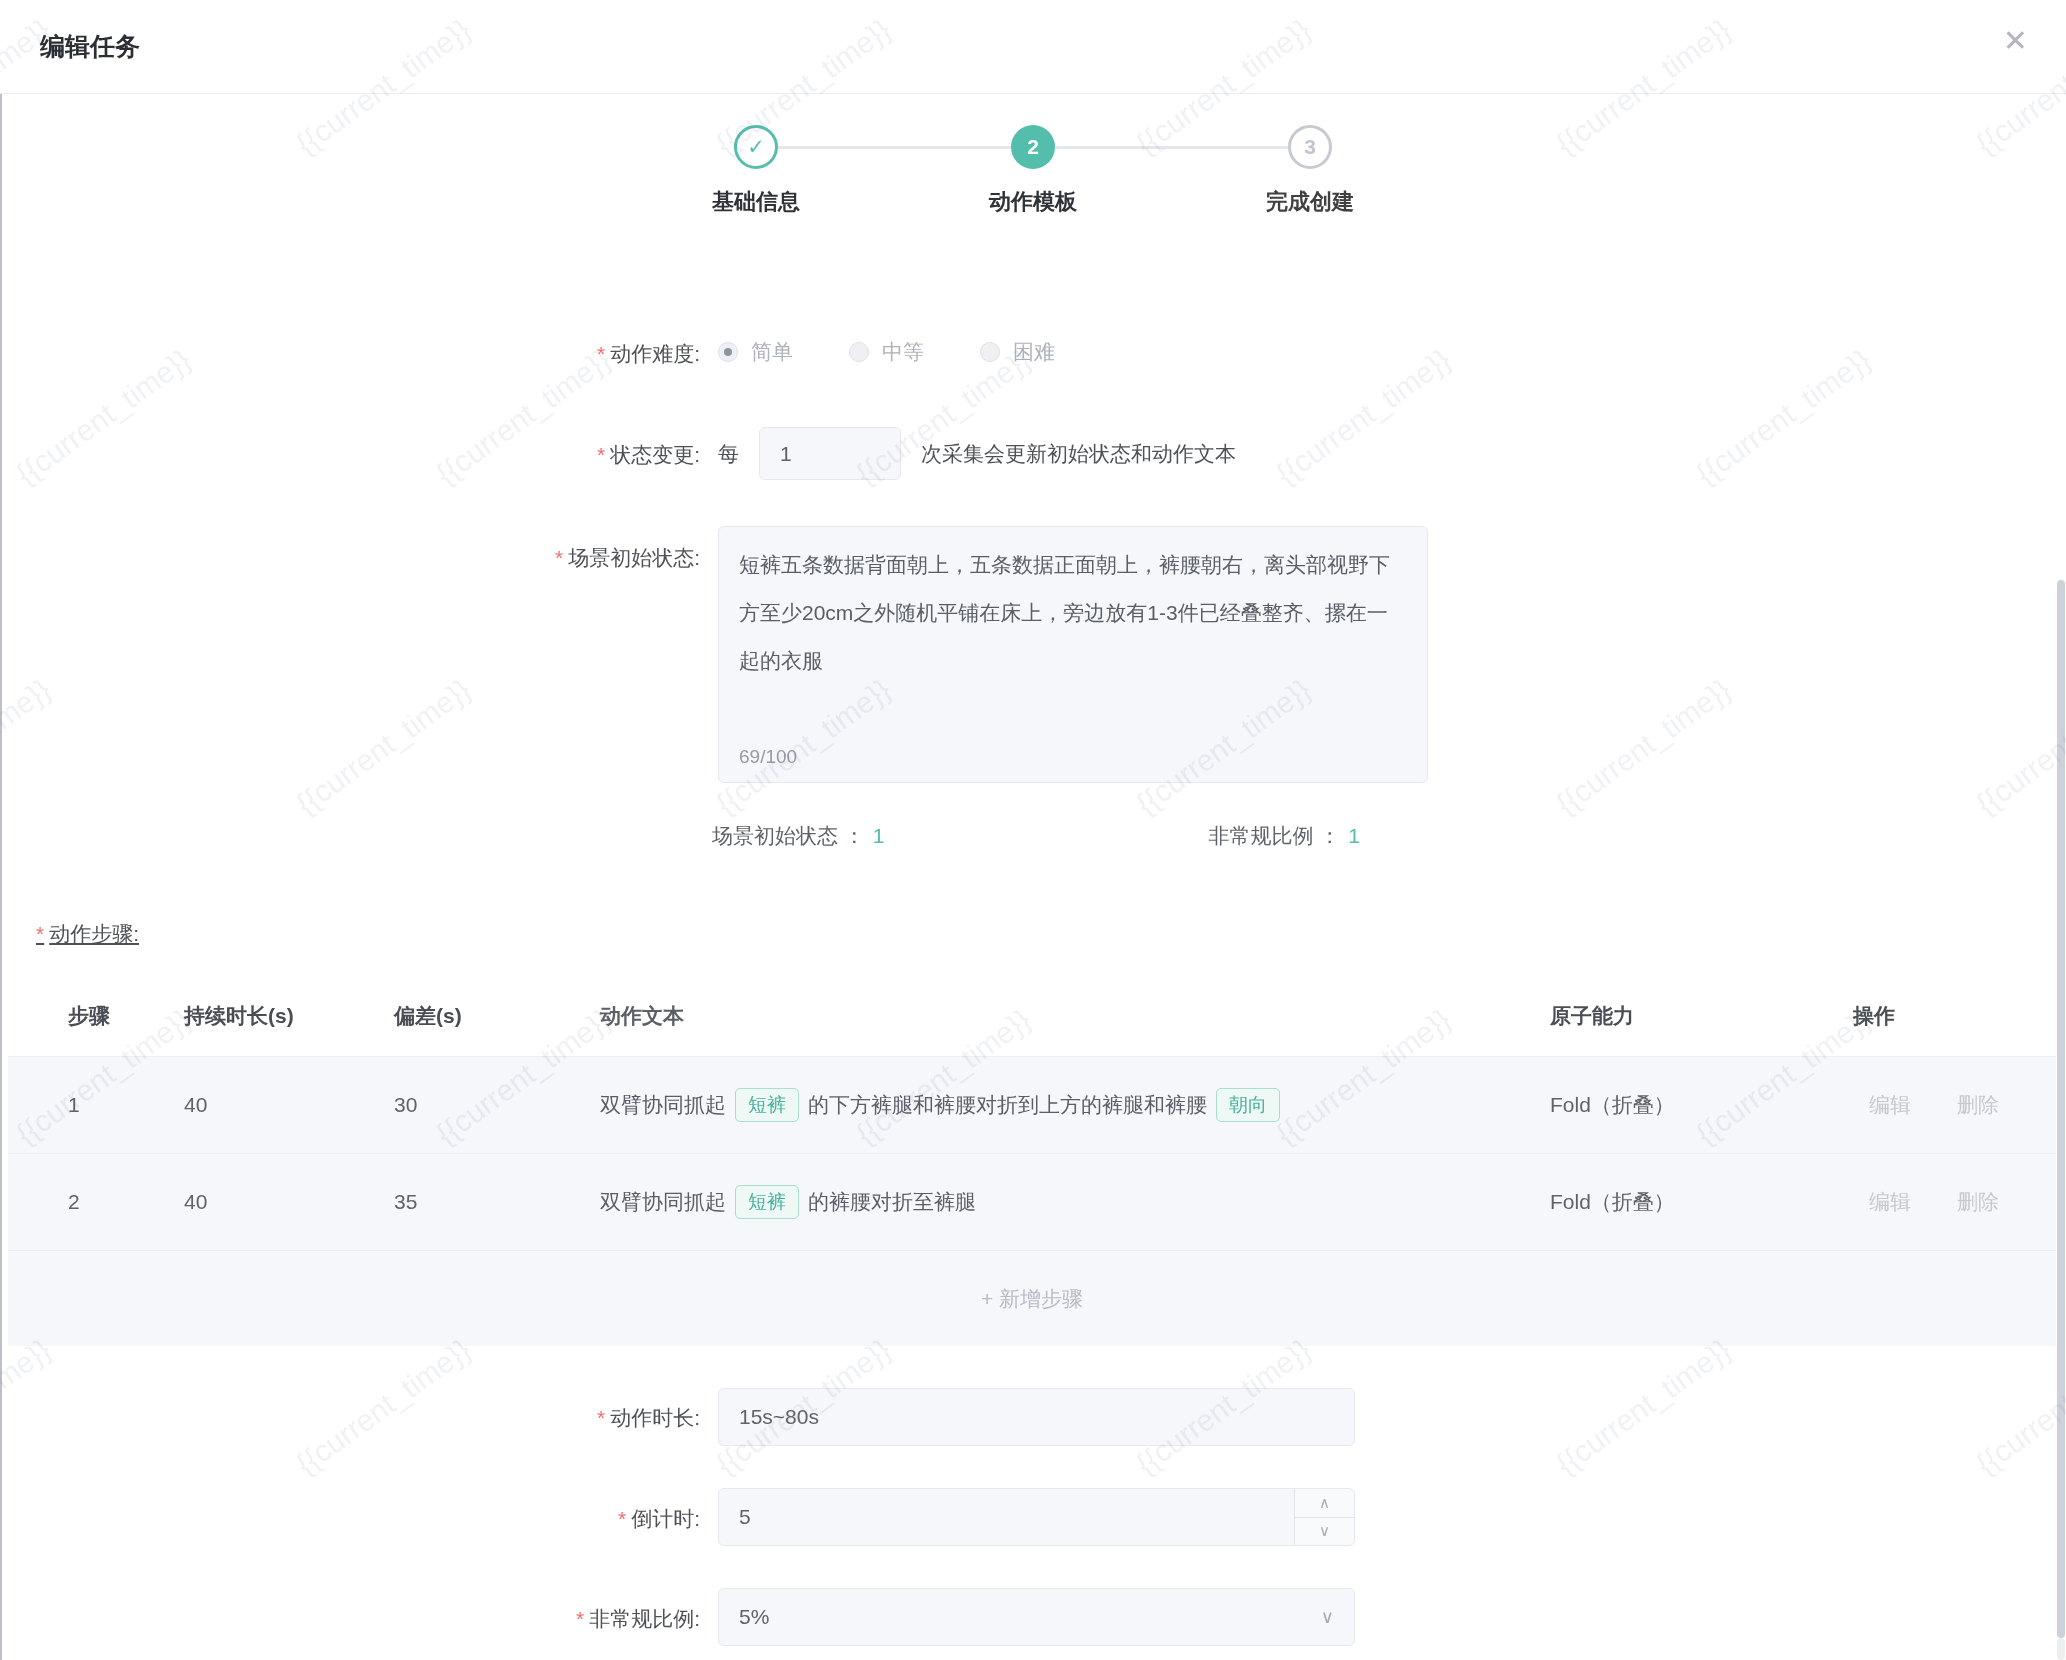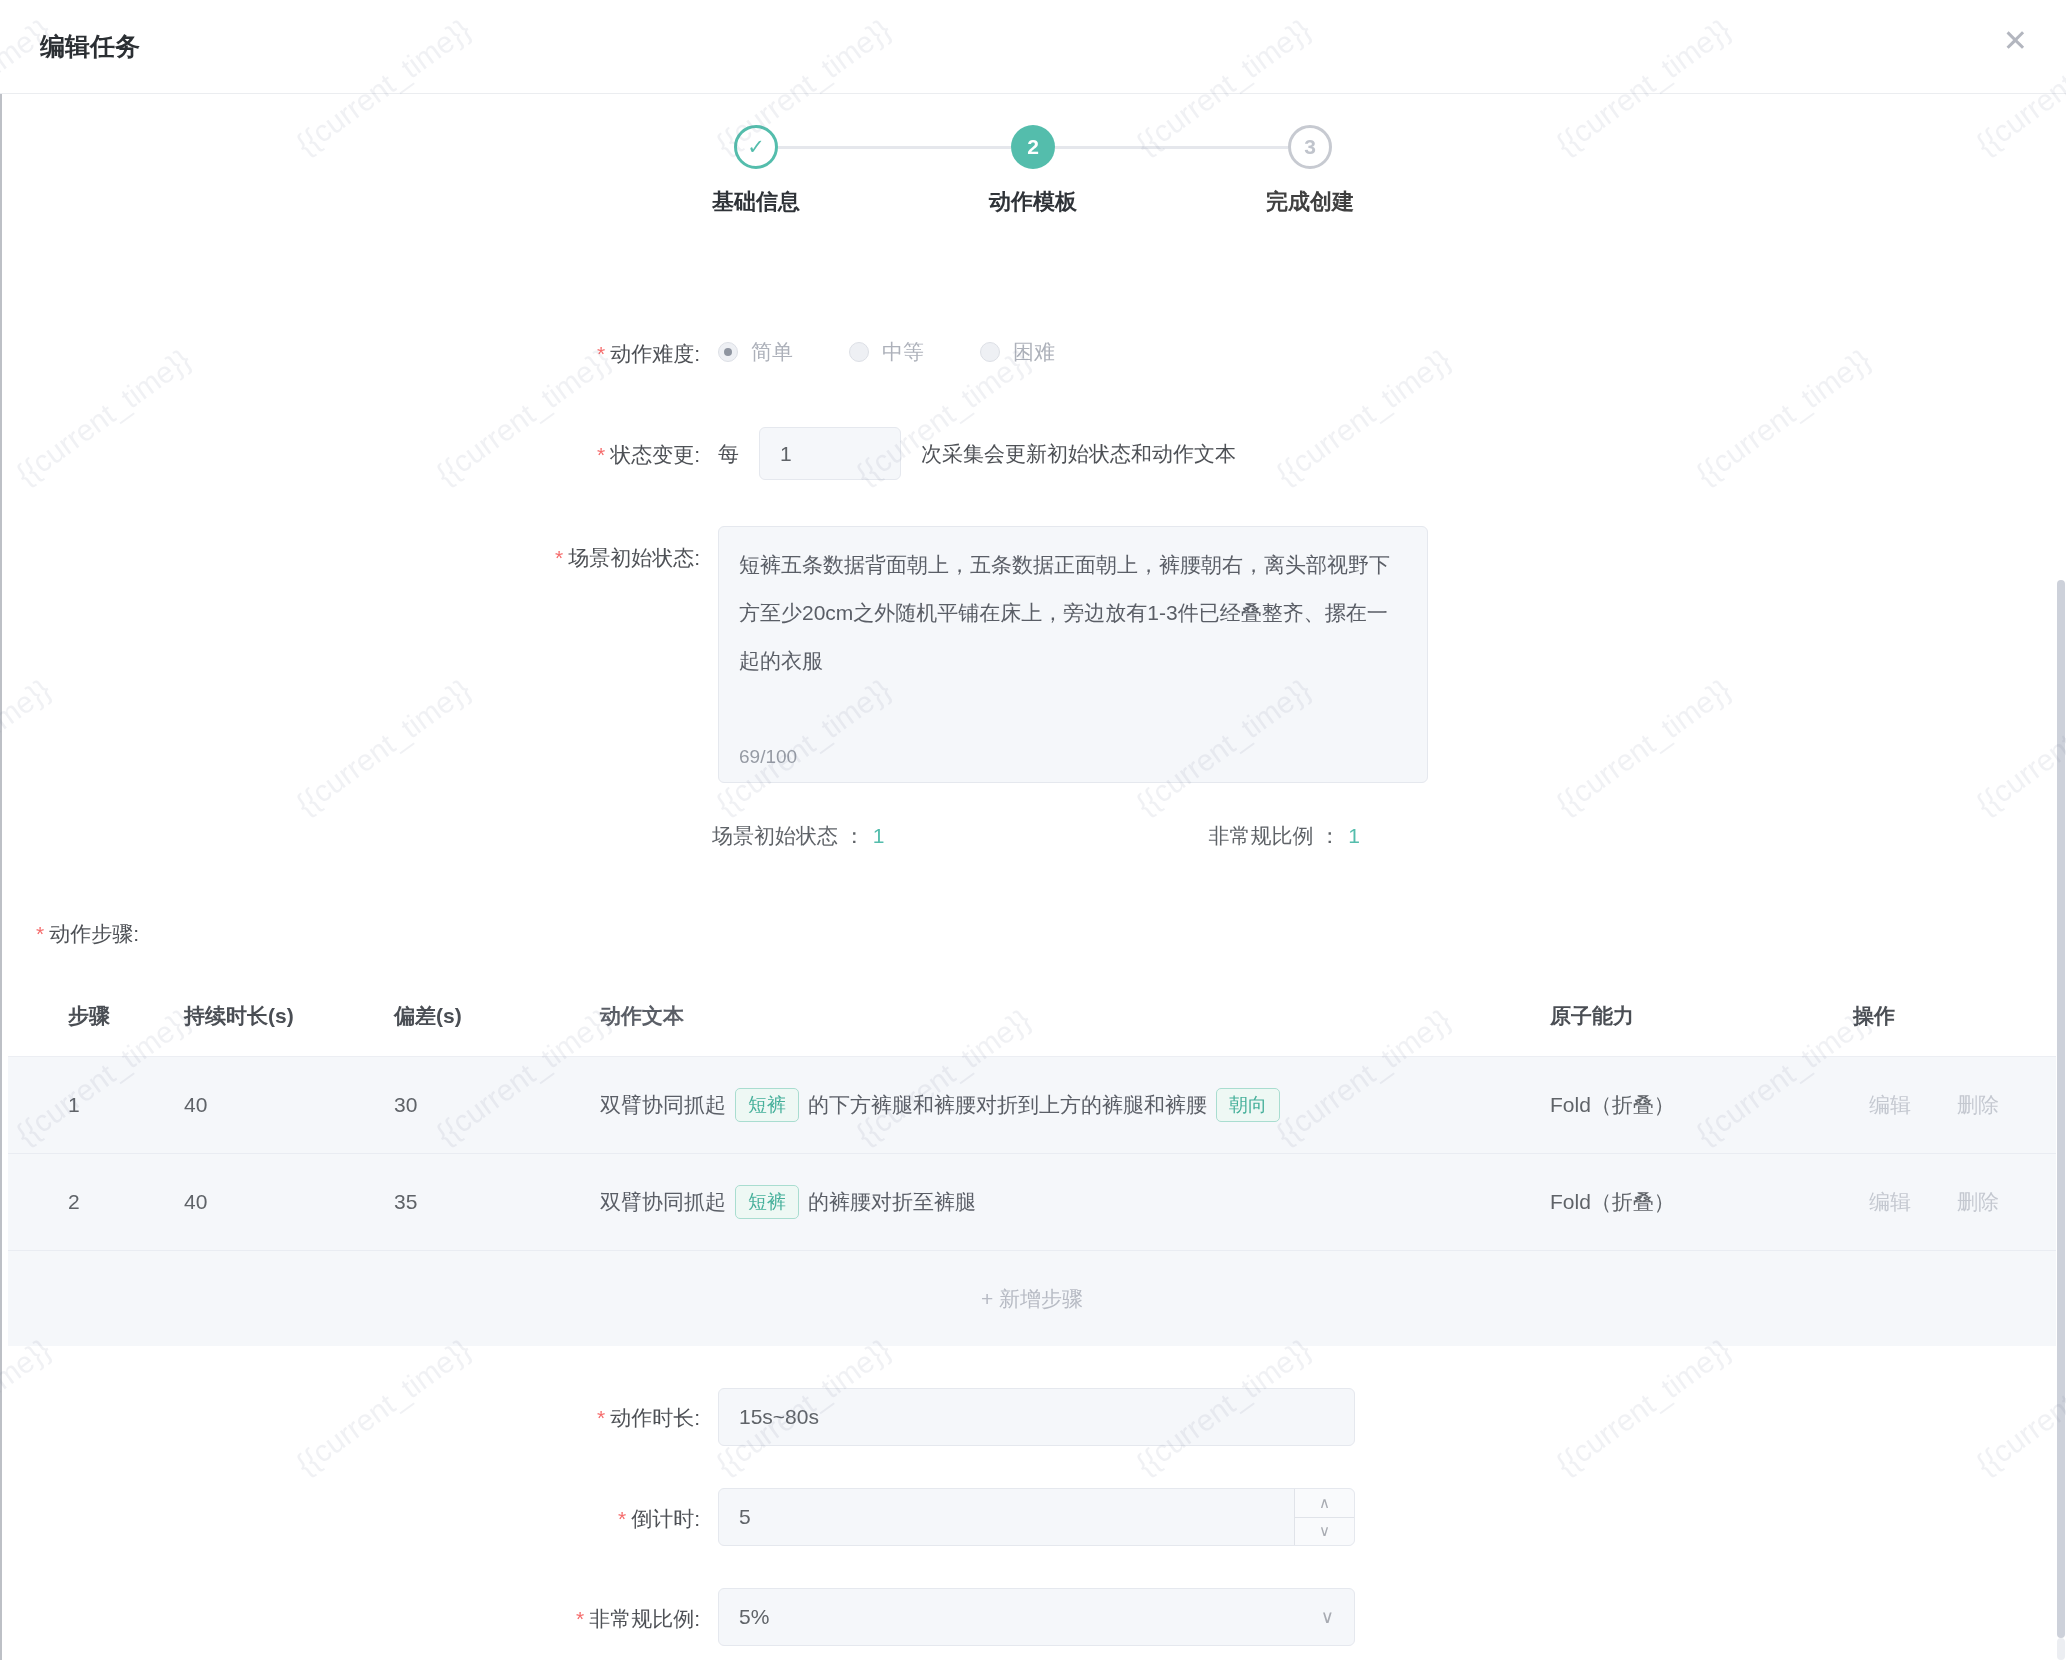--- a/index.html
+++ b/index.html
@@ -39,21 +39,21 @@
   .suffix{font-size:21px;color:#4e5156;}
   
   .ta{position:absolute;left:718px;top:526px;width:710px;height:257px;background:#f5f7fa;border:1px solid #e5e8ee;
       border-radius:6px;box-sizing:border-box;padding:14px 20px;}
   .ta-text{font-size:21px;line-height:48px;color:#5a5e66;}
   .ta-count{position:absolute;left:20px;bottom:14px;font-size:19px;color:#969ba4;}
   
   .combos{position:absolute;left:712px;top:822px;width:648px;display:flex;justify-content:space-between;font-size:21px;color:#5f6368;}
   .combo-val{color:#54bdac;margin-left:8px;}
   
-  .sec-label{position:absolute;left:36px;top:920px;font-size:21px;color:#4e5156;}
+  .sec-label{position:absolute;left:36px;top:920px;font-size:21px;color:#4e5156;text-decoration:underline;}
   .tbl{position:absolute;left:8px;top:975px;width:2048px;}
   .thead,.trow,.addrow{display:flex;align-items:center;box-sizing:border-box;padding-left:60px;}
   .thead{height:82px;background:#fff;border-bottom:1px solid #eceef3;font-weight:bold;font-size:21px;color:#4a4e54;}
   .trow{height:97px;background:#f5f7fa;border-bottom:1px solid #e9ecf2;font-size:21px;color:#5f6368;}
   .addrow{height:95px;background:#f5f7fa;justify-content:center;padding-left:0;font-size:21px;color:#b7bbc4;cursor:pointer;}
   .c1{width:116px;}.c2{width:210px;}.c3{width:206px;}
   .c4{width:950px;display:flex;align-items:center;flex-wrap:nowrap;color:#5a5e66;}
   .c5{width:303px;}.c6{flex:1;display:flex;gap:30px;}
   .tag{display:inline-block;margin:0 9px;padding:3px 12px;background:#eef8f4;border:1px solid #a9ddd0;border-radius:5px;
        color:#47b09b;font-size:19px;line-height:26px;white-space:nowrap;}

